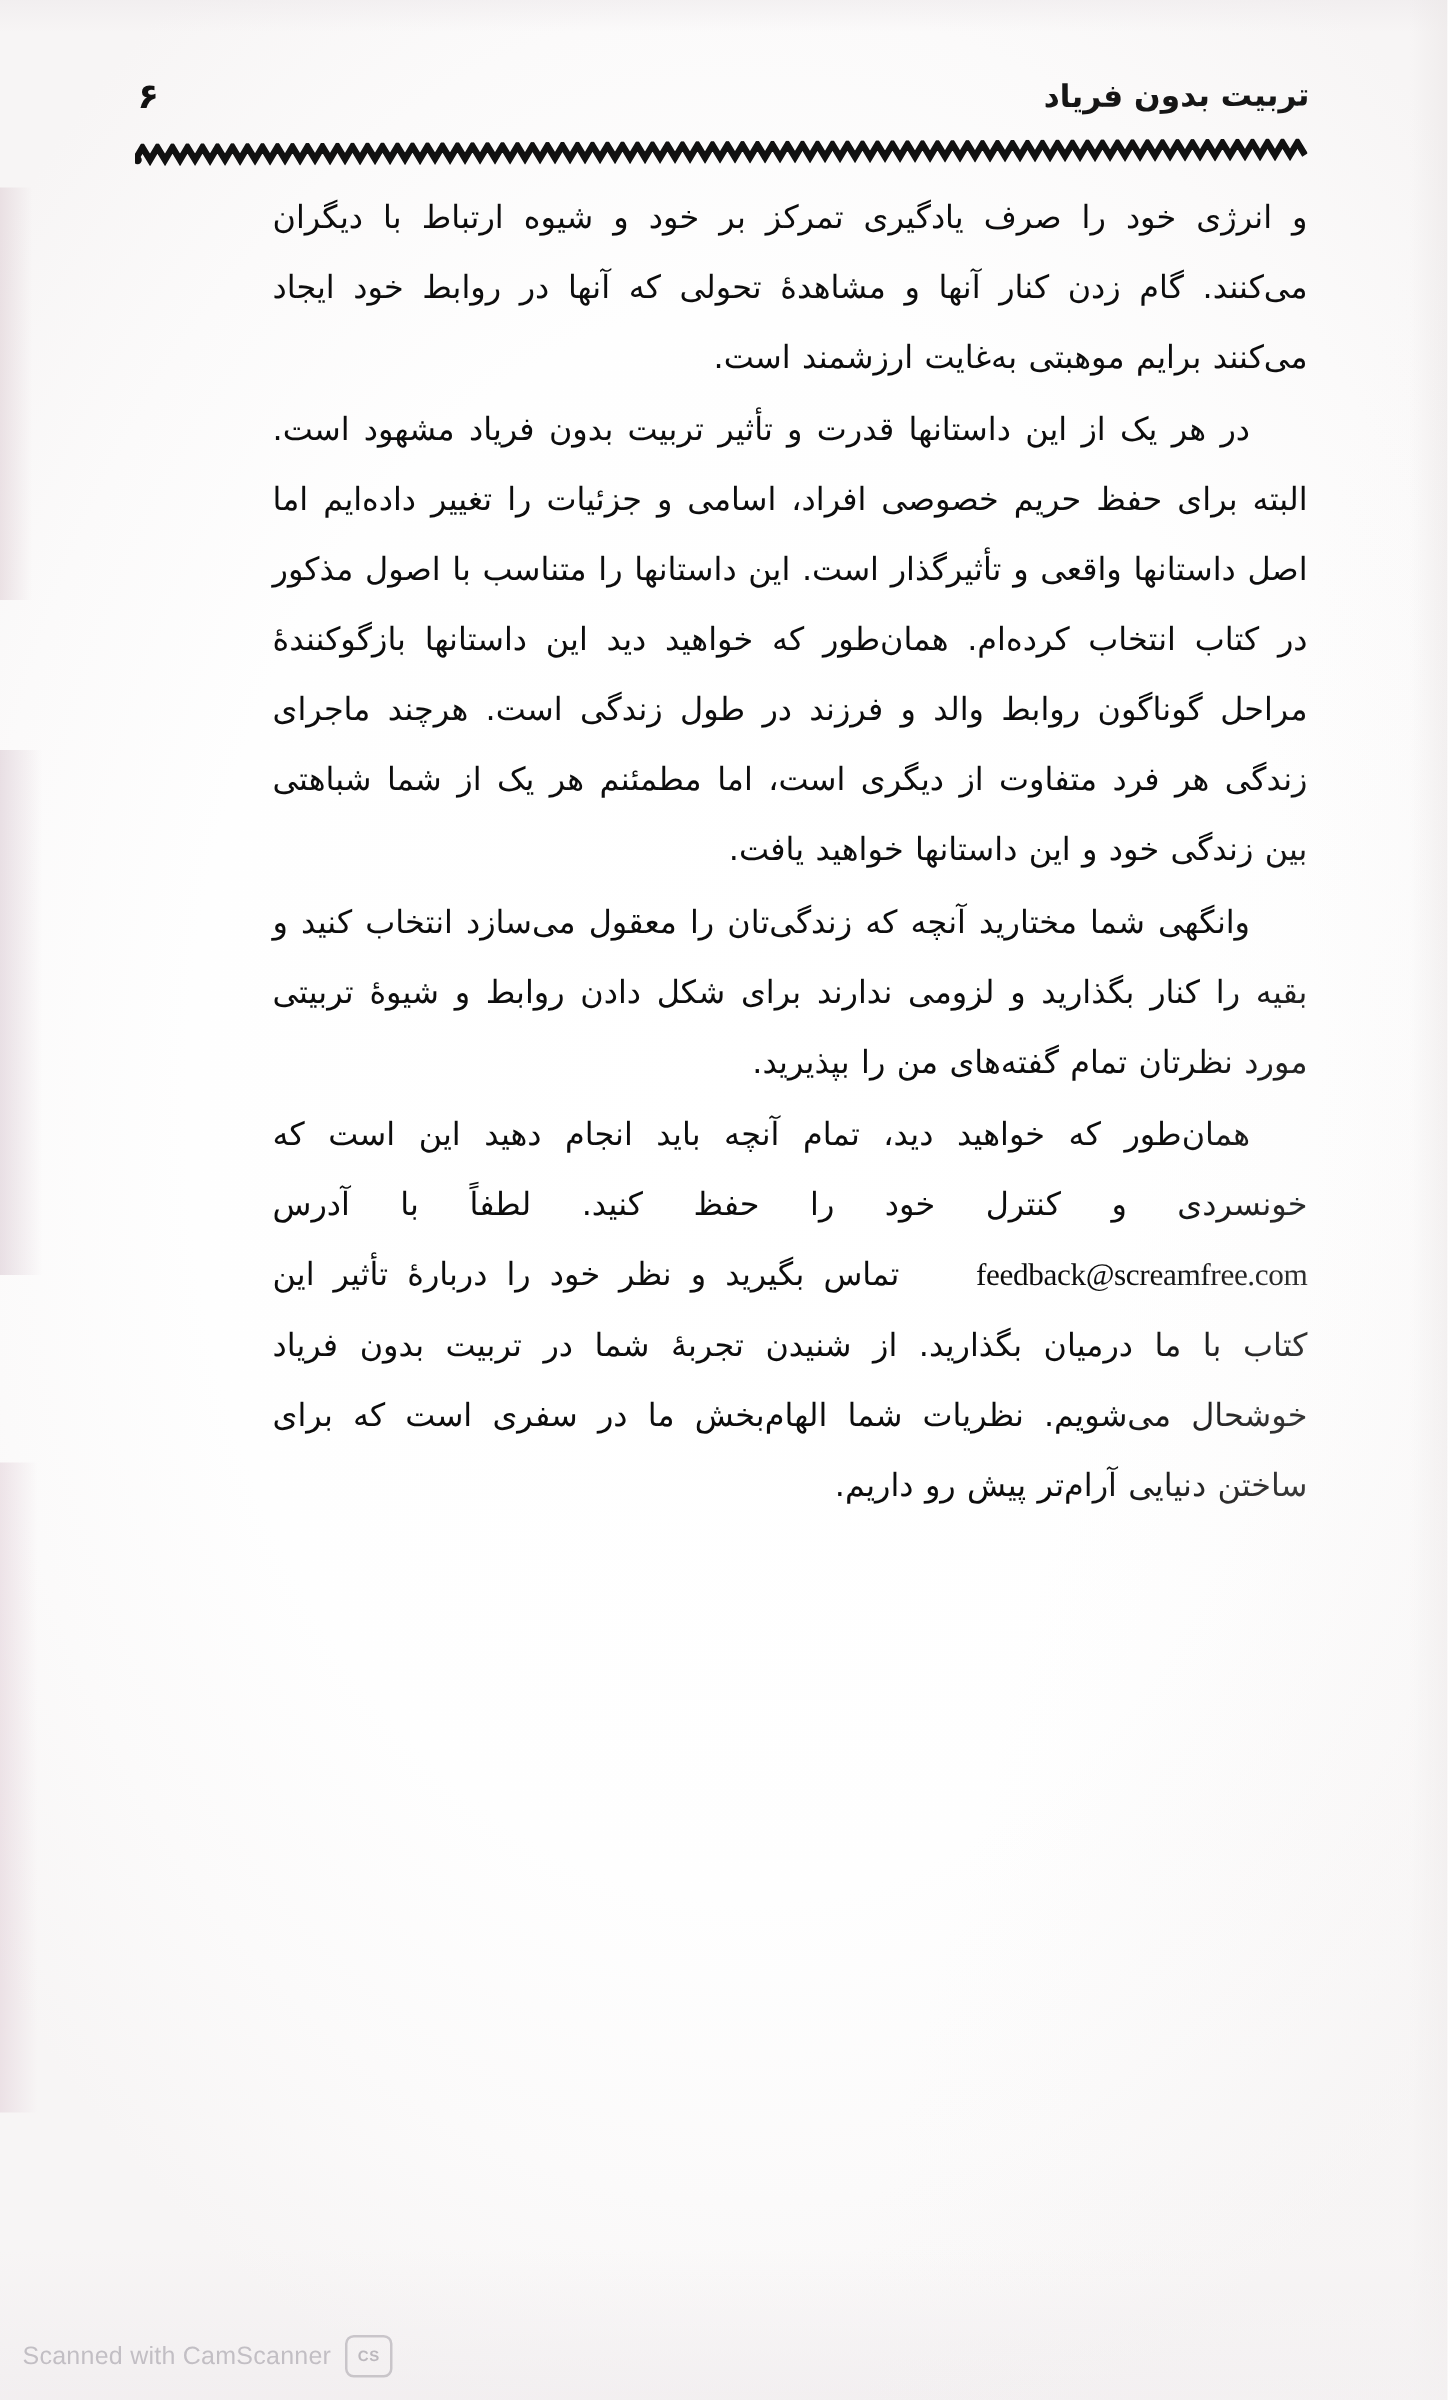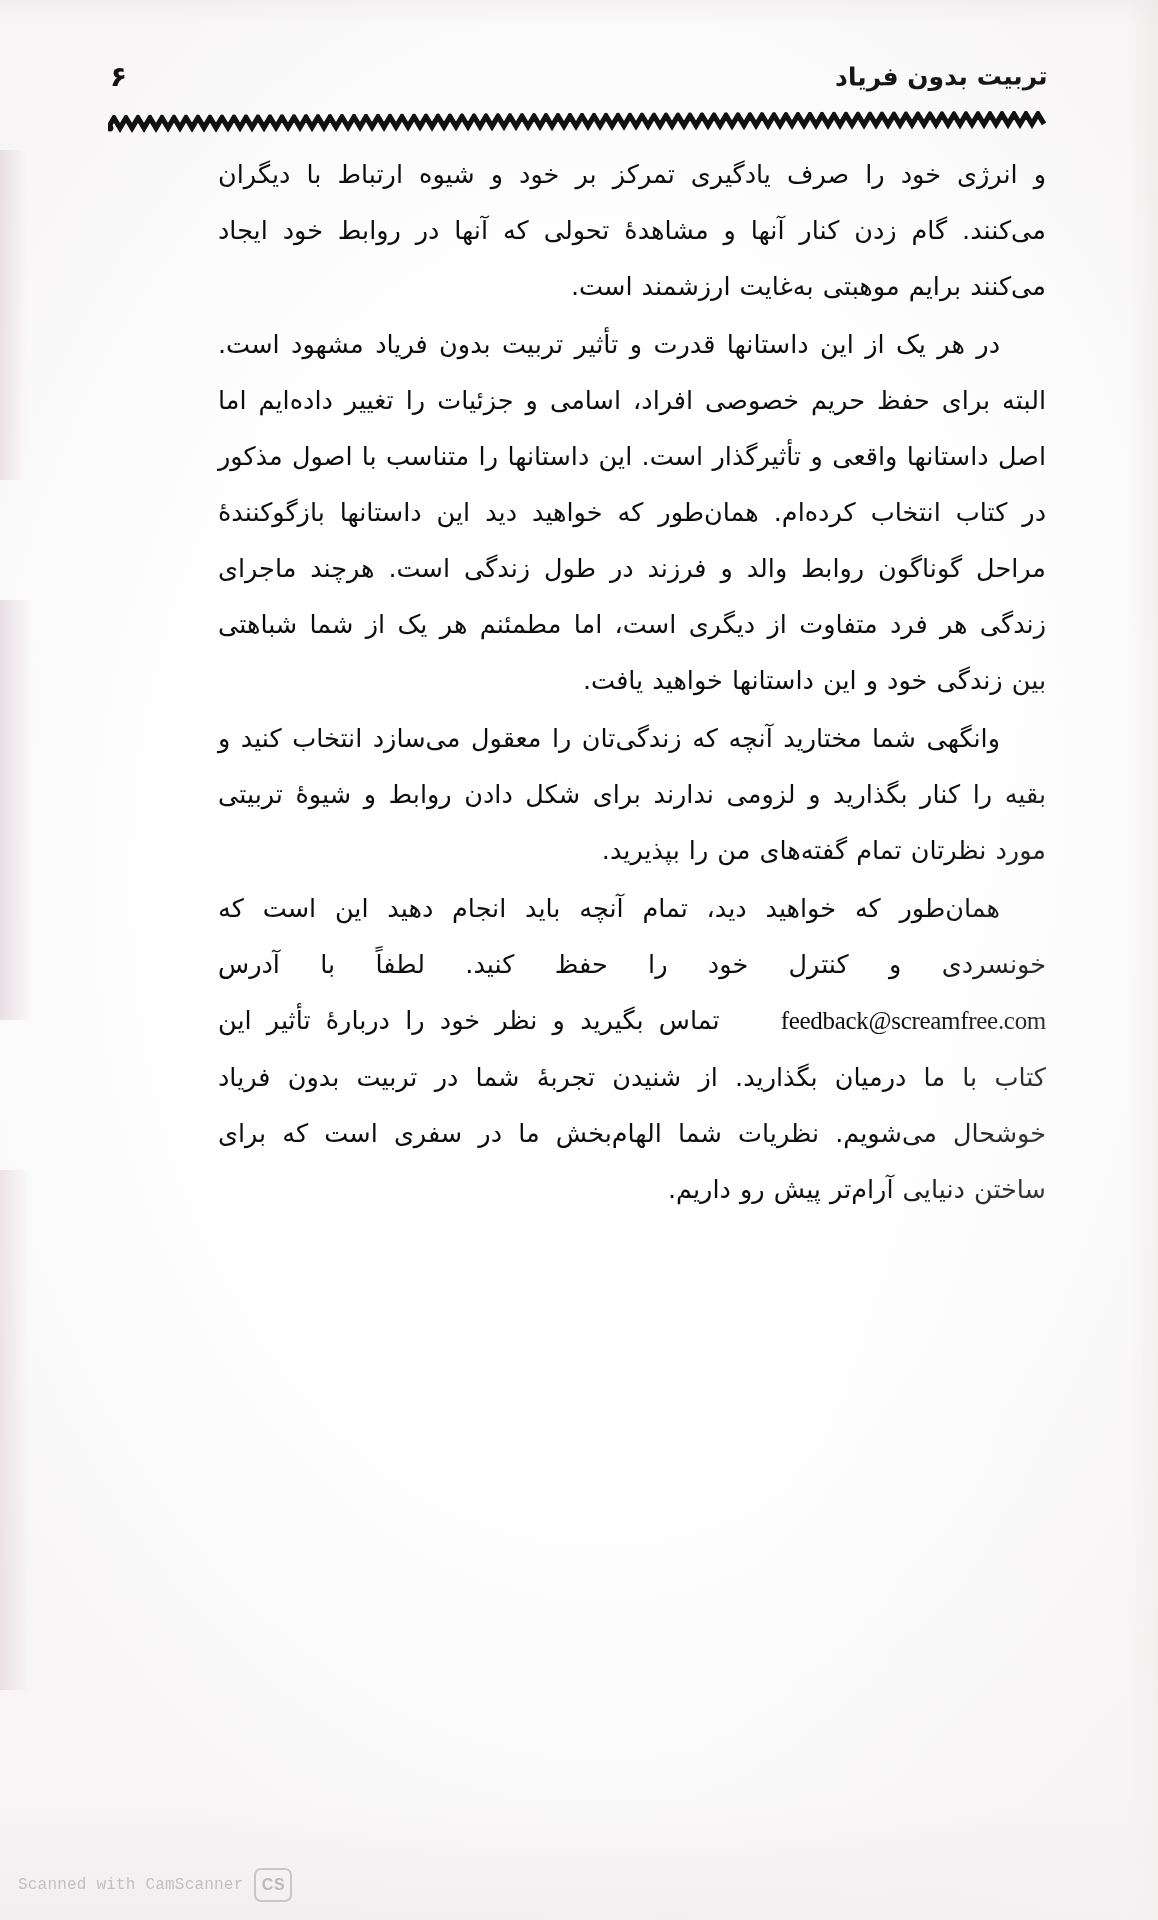--- a/index.html
+++ b/index.html
@@ -140,28 +140,28 @@
   }
   #camscanner-logo {
     width: 34px;
     height: 30px;
     border: 2.5px solid #b9b5bb;
     border-radius: 7px;
     display: flex;
     align-items: center;
     justify-content: center;
     font-family: "Liberation Sans", sans-serif;
-    font-size: 16px;
+    font-size: 12px;
     font-weight: 700;
     color: #a7a3aa;
     letter-spacing: 0.5px;
   }
   #camscanner-label {
-    font-family: Liberation Mono, monospace;
-    font-size: 16px;
+    font-family: Liberation Sans, sans-serif;
+    font-size: 20px;
     color: #b0acb3;
     letter-spacing: 0.2px;
   }
 
   
   #scan-softness {
     position: absolute;
     inset: 0;
     pointer-events: none;
     background: linear-gradient(105deg, rgba(255,255,255,0) 70%, rgba(246,244,244,.5) 100%);

